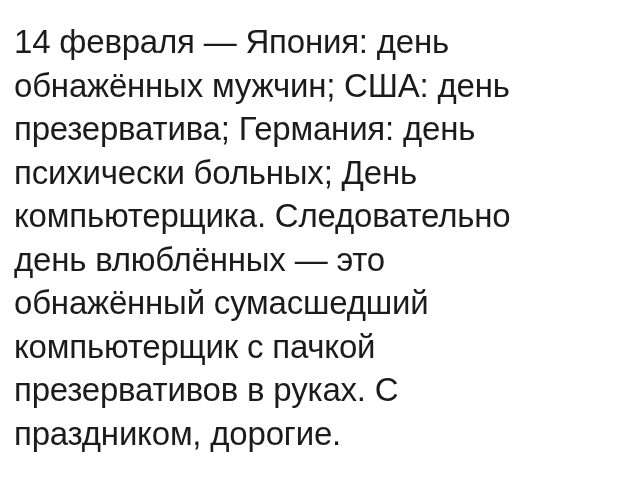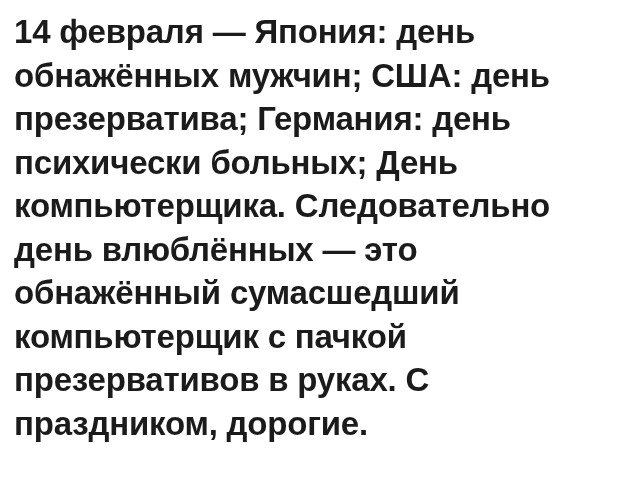--- a/index.html
+++ b/index.html
@@ -16,30 +16,30 @@
   #page {
     position: relative;
     width: 640px;
     height: 479px;
     background: #ffffff;
     box-sizing: border-box;
   }
   #text-block {
     position: absolute;
     left: 14px;
-    top: 10px;
+    top: 20px;
     width: 616px;
     color: #1b1b1b;
     font-family: "Liberation Sans", sans-serif;
     font-size: 33px;
     line-height: 43.5px;
     letter-spacing: -0.2px;
     white-space: pre-wrap;
     word-wrap: break-word;
-    font-weight: 700;
+    font-weight: 400;
   }
 </style>
 </head>
 <body>
 
 <div id="page">
   <div id="text-block">14 февраля — Япония: день
 обнажённых мужчин; США: день
 презерватива; Германия: день
 психически больных; День

